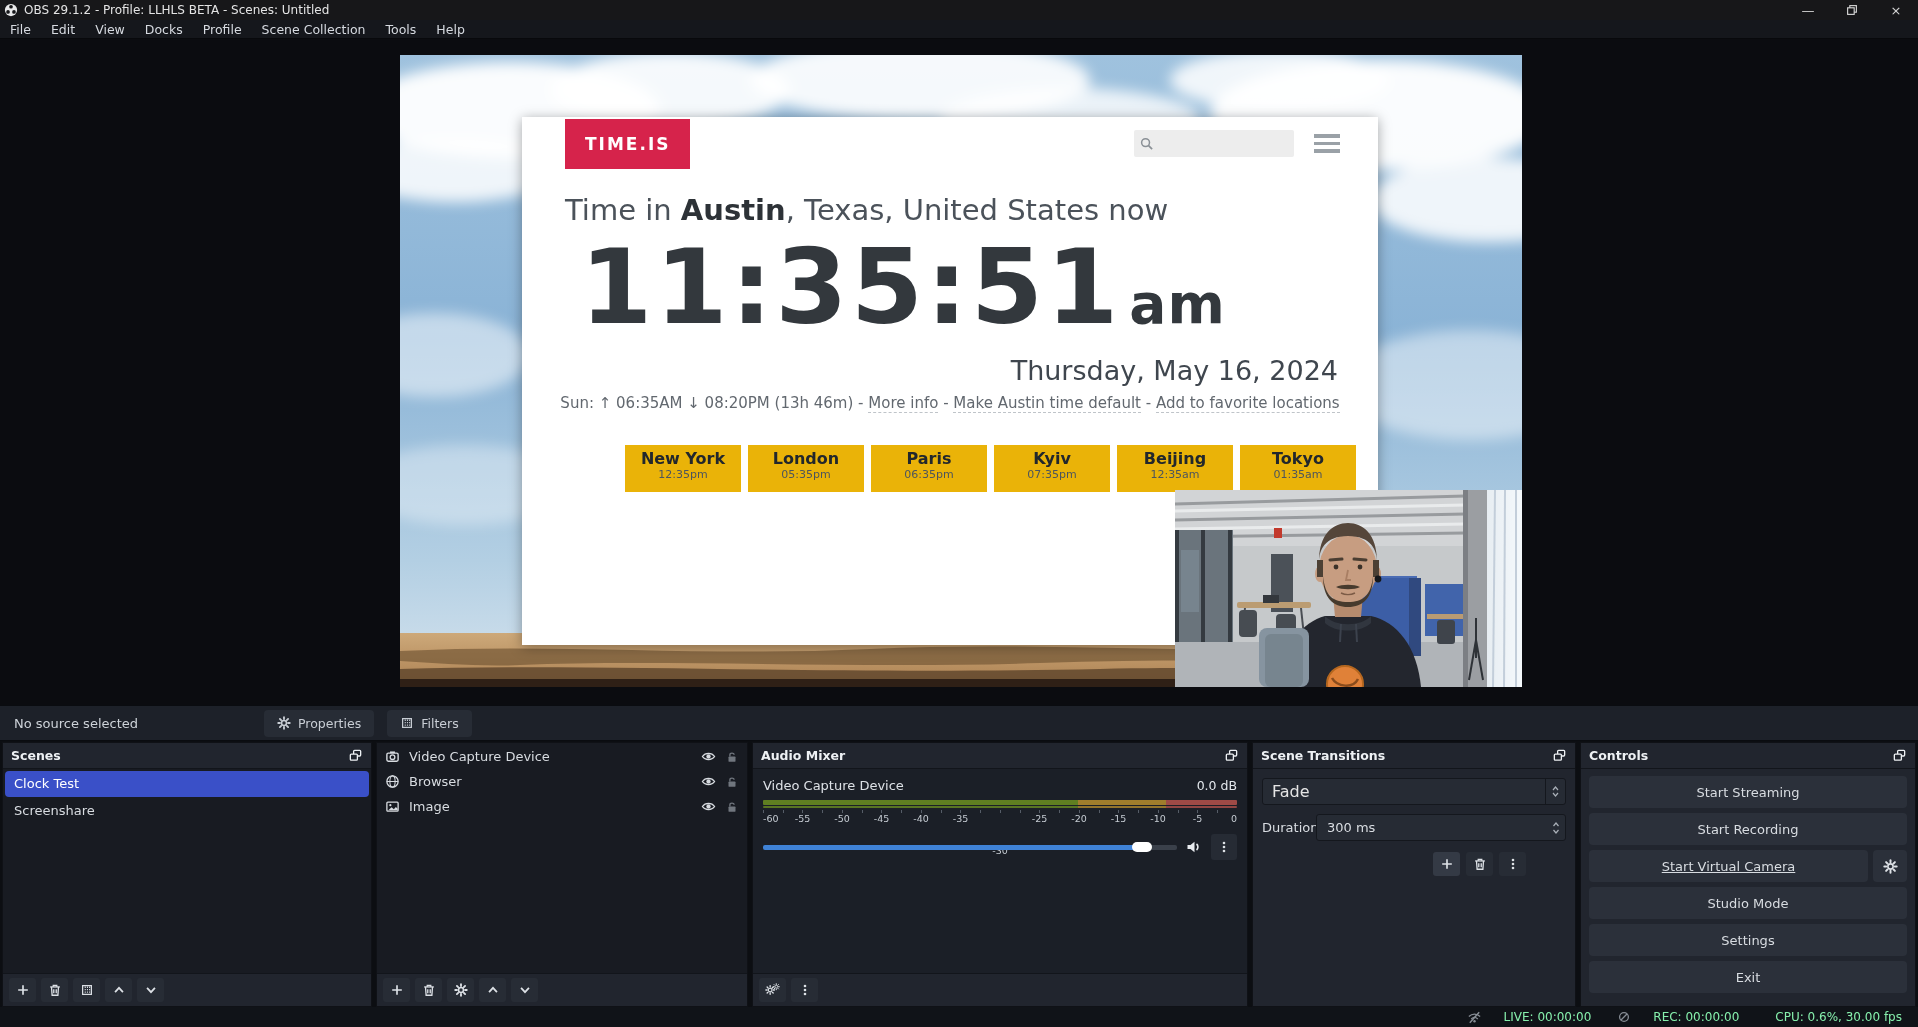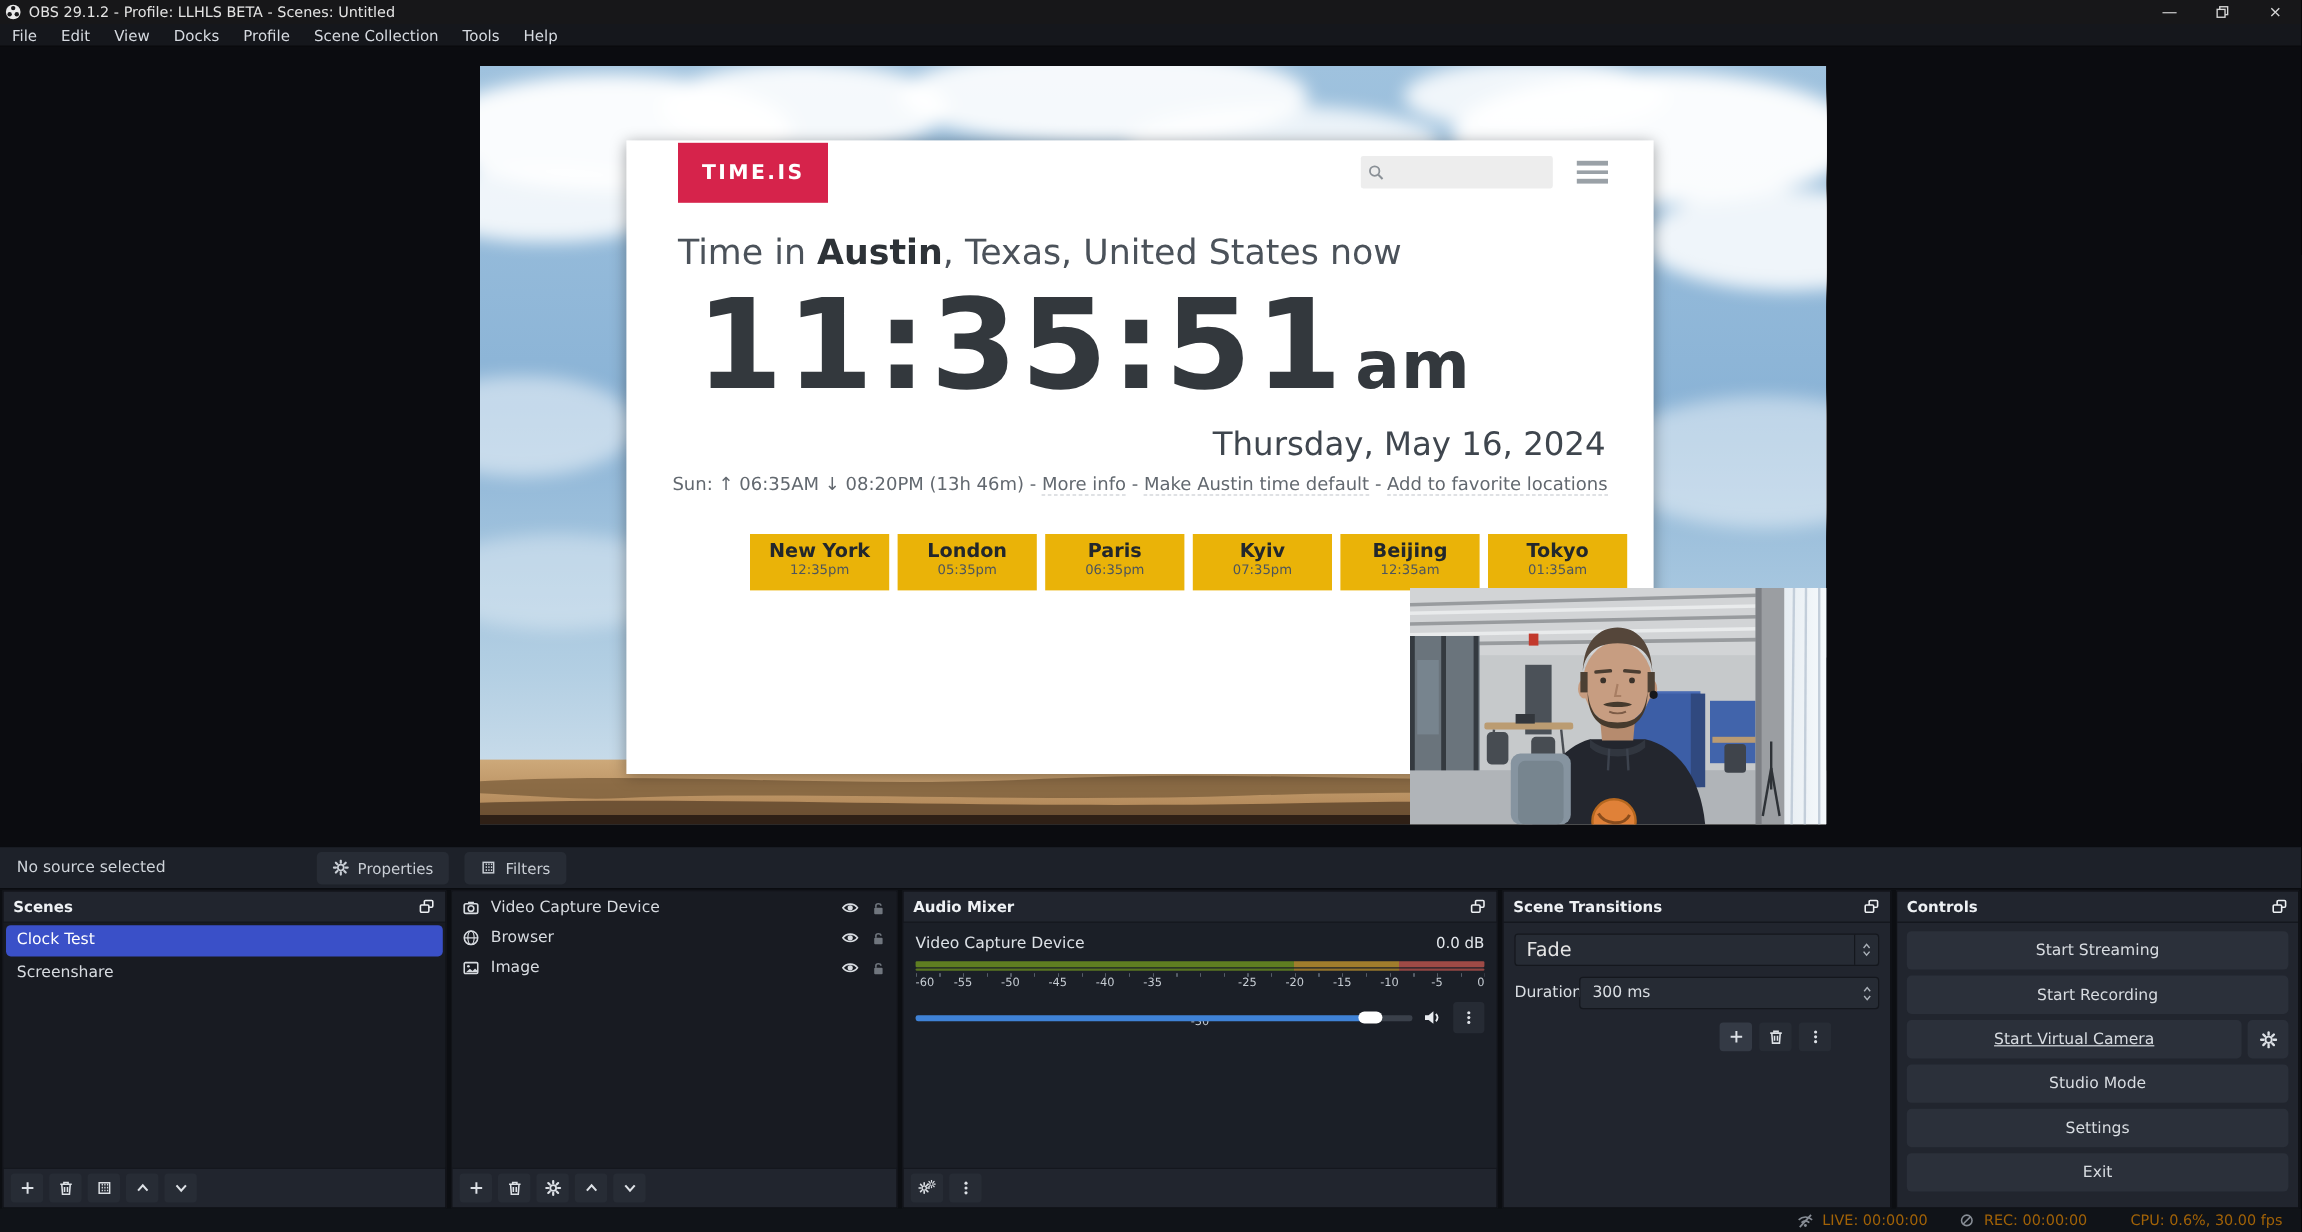--- a/index.html
+++ b/index.html
@@ -117,21 +117,21 @@
   .controls-body{flex:1;padding:7px 8px;}
   .cbtn{height:32px;background:#2b303a;border-radius:4px;display:flex;align-items:center;justify-content:center;
         font-size:13px;color:#d8dce1;margin-bottom:5px;}
   .svc-row{display:flex;gap:5px;margin-bottom:5px;}
   .svc-row .cbtn{flex:1;margin-bottom:0;text-decoration:underline;}
   .svc-gear{width:34px;height:32px;background:#2b303a;border-radius:4px;display:flex;align-items:center;justify-content:center;color:#dde1e6;}
 
   
   .statusbar{position:absolute;bottom:0;left:0;right:0;height:20px;background:#101318;display:flex;align-items:center;
              justify-content:flex-end;font-size:12px;color:#b9bfc7;padding-right:16px;}
-  .sb-group{display:flex;align-items:center;gap:7px;margin-left:26px;color:#a16207;}
+  .sb-group{display:flex;align-items:center;gap:22px;margin-left:26px;color:#86efac;}
   .sb-group.cpu{margin-left:36px;}
   .sb-ic{color:#878d95;}
 
   .ic{display:block;}
 </style>
 </head>
 <body>
 
 <svg width="0" height="0" style="position:absolute">
   <defs>

